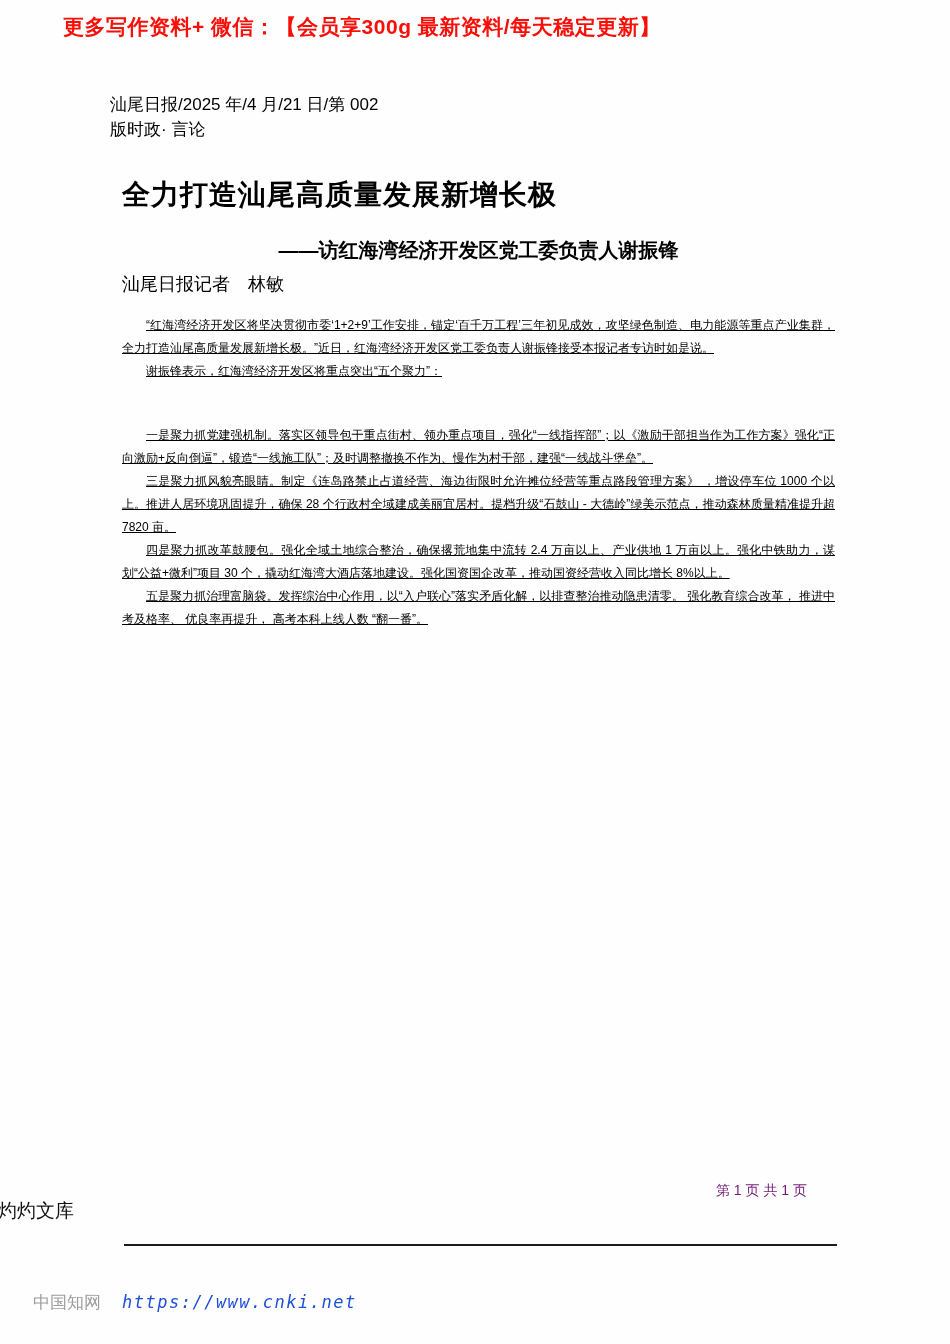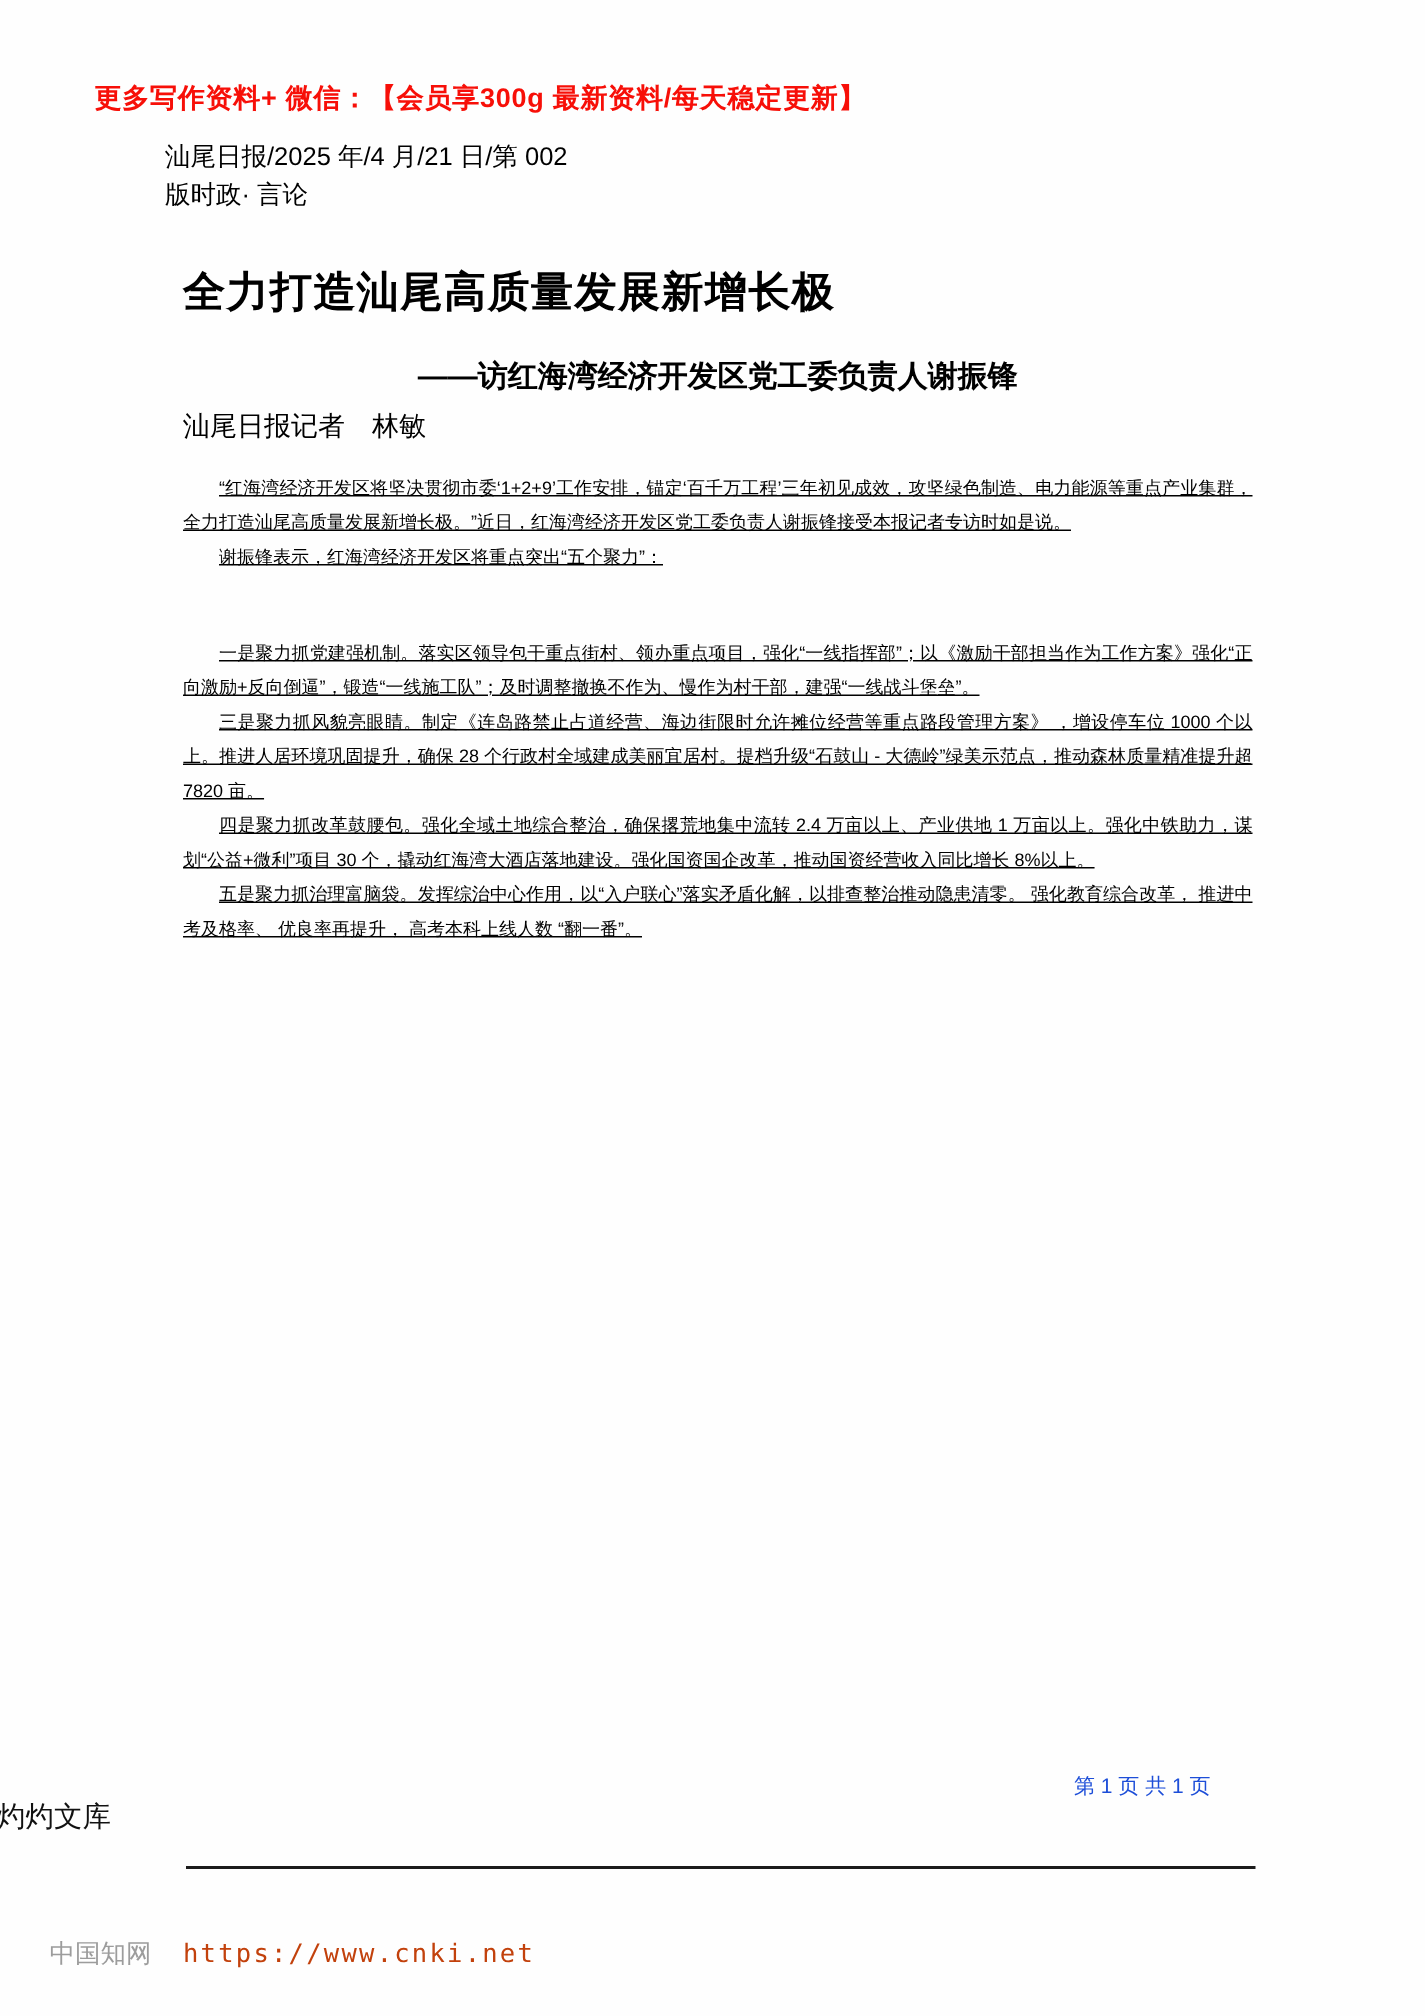--- a/index.html
+++ b/index.html
@@ -12,26 +12,25 @@
     position: relative;
     background: #fefefe;
     font-family: "Liberation Sans", "DejaVu Sans", sans-serif;
     color: #111;
     overflow: hidden;
   }
   .banner {
     position: absolute;
     left: 63px;
     top: 13px;
-    font-size: 18px;
+    font-size: 21px;
     font-weight: bold;
     color: #f70f08;
     letter-spacing: 0.5px;
     white-space: nowrap;
-    margin-top: 40px;
   }
   .doc-header {
     position: absolute;
     left: 110px;
     top: 92px;
     font-size: 17px;
     line-height: 25px;
     color: #000;
   }
   .title {
@@ -83,21 +82,21 @@
   }
   .page-indicator {
     position: absolute;
     left: 122px;
     top: 1182px;
     width: 713px;
     text-align: right;
     padding-right: 28px;
     box-sizing: border-box;
     font-size: 14px;
-    color: #1d4ed8;
+    color: #701a75;
   }
   .library-name {
     position: absolute;
     left: -2px;
     top: 1198px;
     font-size: 19px;
     color: #111;
   }
   .divider {
     position: absolute;
@@ -115,21 +114,22 @@
     font-size: 17px;
     white-space: nowrap;
   }
   .watermark .site {
     font-family: Liberation Mono, monospace;
     margin-right: 21px;
   }
   .watermark .url {
     font-family: "DejaVu Sans Mono", "Liberation Mono", monospace;
     letter-spacing: 1.5px;
-    color: #c2410c;
+    color: #1d4ed8;
+    font-style: italic;
   }
 </style>
 </head>
 <body>
 
 <div class="banner">更多写作资料+ 微信：【会员享300g 最新资料/每天稳定更新】</div>
 
 <div class="doc-header">
   <div>汕尾日报/2025 年/4 月/21 日/第 002</div>
   <div>版时政· 言论</div>

